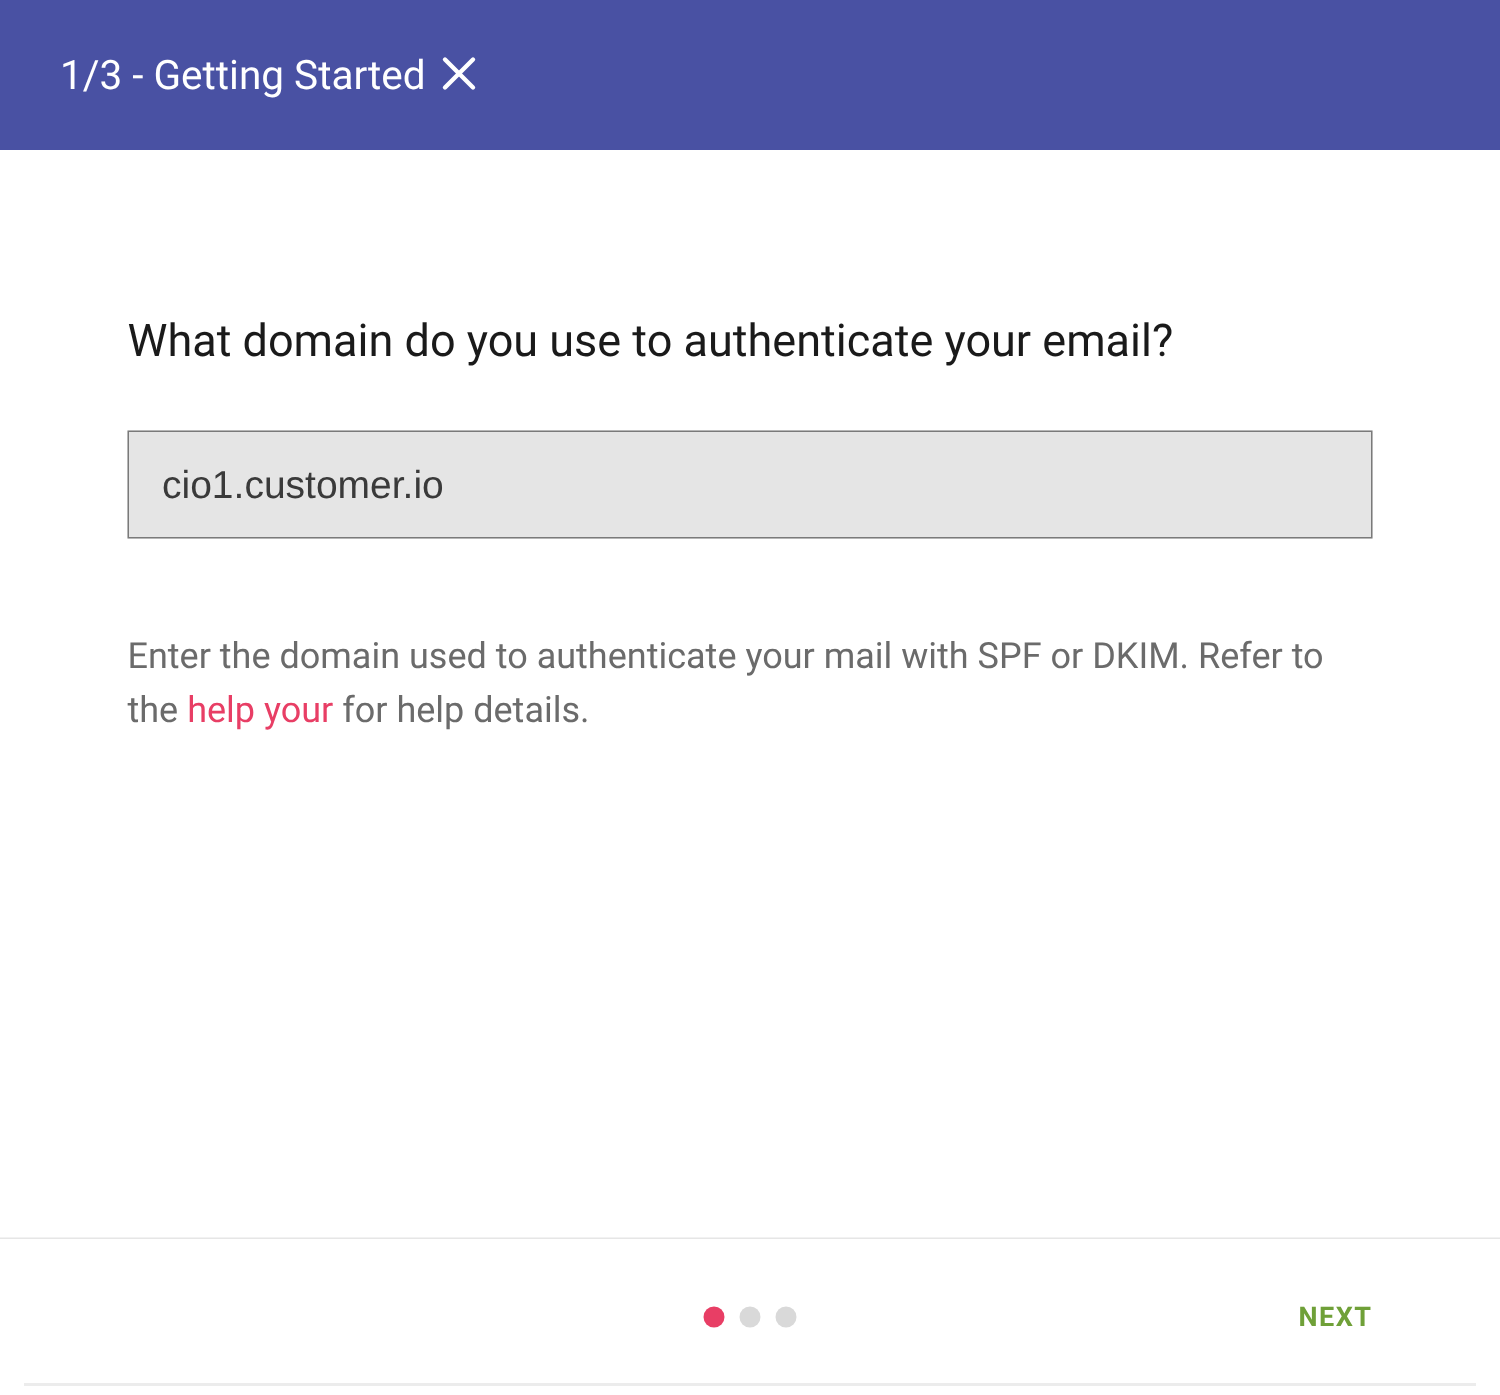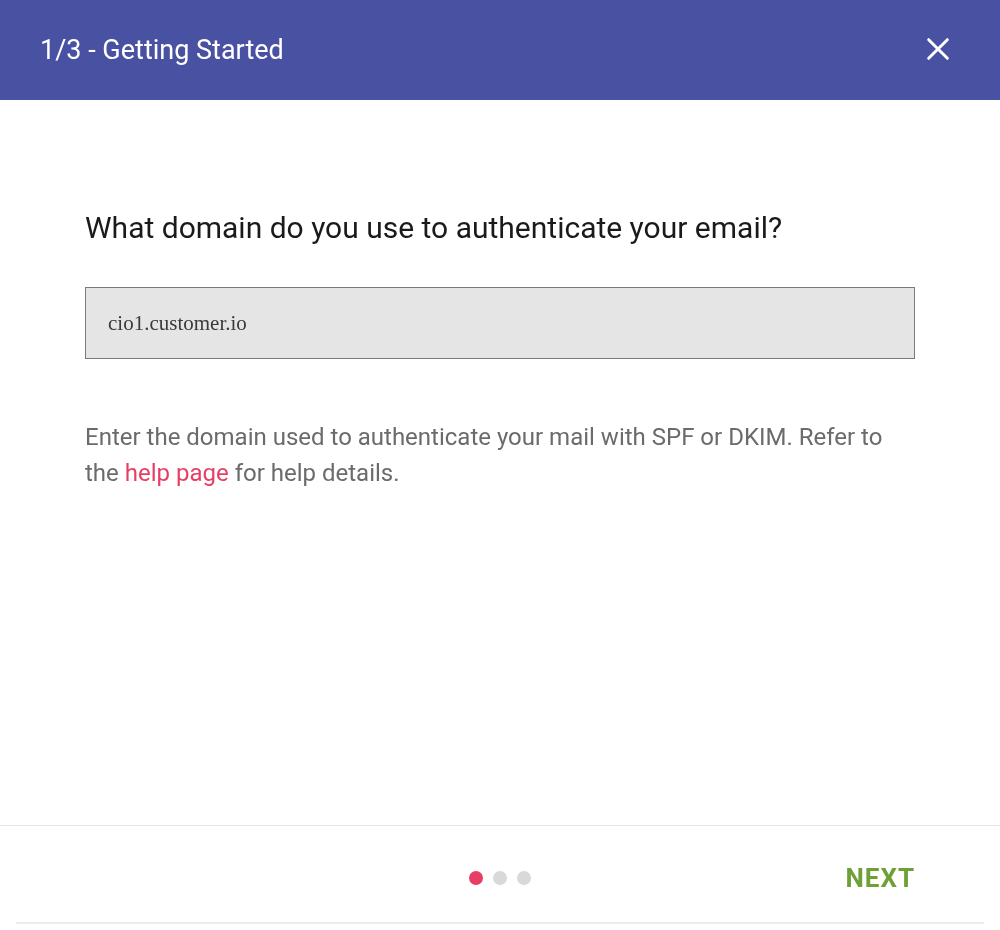--- a/index.html
+++ b/index.html
@@ -12,21 +12,21 @@
       background: #ffffff;
       width: 1000px;
       height: 930px;
       position: relative;
     }
     .header {
       background: #4951a3;
       height: 100px;
       display: flex;
       align-items: center;
-      justify-content: space-between;
+      justify-content: flex-start;
       padding: 0 40px;
     }
     .header-title {
       color: #ffffff;
       font-size: 27px;
       font-weight: 400;
     }
     .close-btn {
       background: transparent;
       border: none;
@@ -49,23 +49,23 @@
       font-weight: 400;
       color: #1a1a1a;
       margin-bottom: 42px;
     }
     .domain-input {
       width: 100%;
       height: 72px;
       background: #e5e5e5;
       border: 1px solid #7a7a7a;
       padding: 0 22px;
-      font-size: 21px;
+      font-size: 26px;
       color: #3a3a3a;
-      font-family: Liberation Serif, serif;
+      font-family: Liberation Sans, sans-serif;
       outline: none;
     }
     .helper-text {
       margin-top: 60px;
       font-size: 24px;
       line-height: 1.5;
       color: #6b6b6b;
     }
     .help-link {
       color: #e83e65;
@@ -104,21 +104,21 @@
     }
     .dot.active {
       background: #e83e65;
     }
     .next-btn {
       position: absolute;
       right: 85px;
       background: transparent;
       border: none;
       color: #6fa038;
-      font-size: 26px;
+      font-size: 18px;
       font-weight: 700;
       letter-spacing: 1px;
       cursor: pointer;
       font-family: inherit;
       margin-left: 48px;
     }
   </style>
 </head>
 <body>
 
@@ -131,21 +131,21 @@
         <line x1="20" y1="4" x2="4" y2="20"></line>
       </svg>
     </span>
   </button>
 </div>
 
 <div class="content">
   <h1 class="question">What domain do you use to authenticate your email?</h1>
   <input type="text" class="domain-input" value="cio1.customer.io" style="">
   <p class="helper-text">
-    <span>Enter the domain used to authenticate your mail with SPF or DKIM. Refer to the </span><a class="help-link">help page</a><span> for help details.</span>
+    <span>Enter the domain used to authenticate your mail with SPF or DKIM. Refer to the </span><a class="help-link">help your</a><span> for help details.</span>
   </p>
 </div>
 
 <div class="footer">
   <div class="dots">
     <div class="dot active"></div>
     <div class="dot"></div>
     <div class="dot"></div>
   </div>
   <button class="next-btn">NEXT</button>

